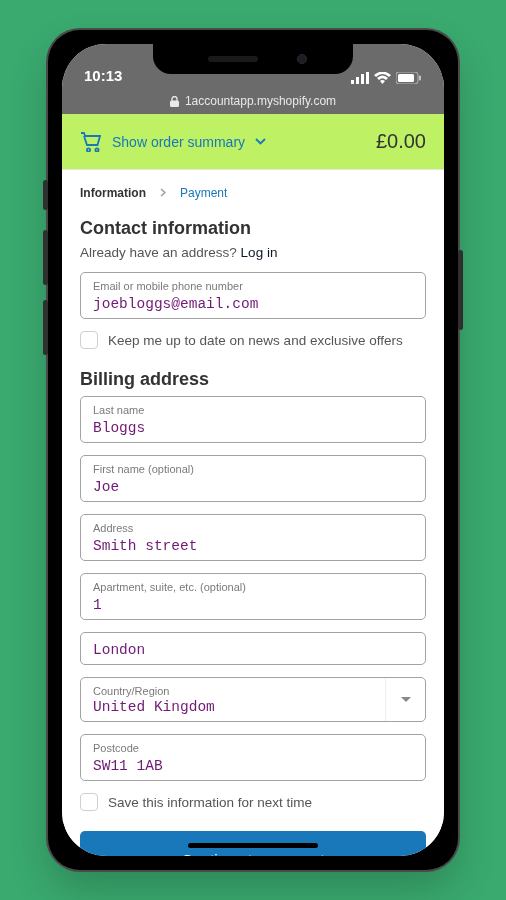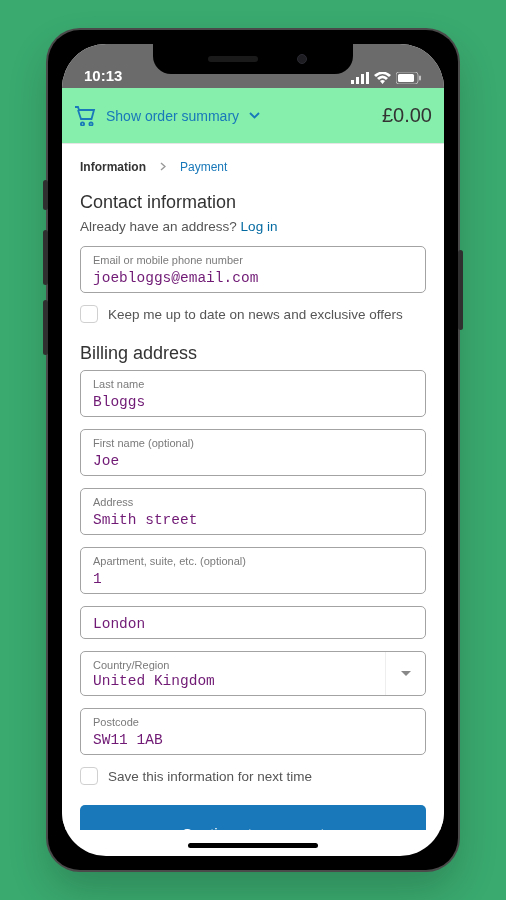--- a/index.html
+++ b/index.html
@@ -66,36 +66,36 @@
     justify-content: center;
     gap: 6px;
     color: #e8e8e8;
     font-size: 12px;
   }
   .content { height: calc(100% - 70px); overflow: hidden auto; background:#fff; }
   .summary-bar {
     display: flex;
     align-items: center;
     justify-content: space-between;
-    padding: 16px 12px;
+    padding: 16px 18px;
     border-bottom: 1px solid #e5e5e5;
-    background: #86efac;
+    background: #bef264;
     gap: 48px;
   }
   .summary-left { display:flex; align-items:center; gap:10px; color:#1878b9; font-size:14px;}
   .summary-left svg { color:#1878b9; }
   .price { font-size: 20px; font-weight:500; color:#333;}
   .pad { padding: 16px 18px 0 18px; }
   .breadcrumb { font-size: 12px; display:flex; align-items:flex-end; gap:14px; margin-bottom: 18px;}
   .bc-current { font-weight:600; color:#333;}
   .bc-next { color:#1878b9;}
   .bc-sep { color:#999;}
-  h2.sec { font-size: 18px; font-weight:400; color:#333; margin-bottom:6px;}
+  h2.sec { font-size: 18px; font-weight:700; color:#333; margin-bottom:6px;}
   .sub { font-size: 13.5px; color:#555; margin-bottom:12px;}
-  .sub a { color:#0369a1; text-decoration:none; cursor:pointer;}
+  .sub a { color:#0f172a; text-decoration:none; cursor:pointer;}
   .field {
     border: 1px solid #a3a3a3;
     border-radius: 5px;
     padding: 7px 12px 6px;
     margin-bottom: 12px;
     background:#fff;
     position: relative;
   }
   .field label { display:block; font-size:11px; color:#7a7a7a; margin-bottom:2px;}
   .field .val { font-size:14.5px; color:#701a75; border:none; outline:none; width:100%; background:transparent; font-family:Liberation Mono, monospace;}
@@ -144,20 +144,27 @@
             <path d="M8.5 12 L6 9 Q8.5 7 11 9 Z M3 6 Q8.5 1 14 6 L12 8 Q8.5 4.5 5 8 Z M0 3 Q8.5 -4 17 3 L15 5 Q8.5 -1 2 5 Z" fill="#fff"></path>
           </svg>
         <svg width="26" height="12" viewBox="0 0 26 12">
             <rect x="0" y="0" width="22" height="12" rx="3" fill="none" stroke="#fff" stroke-width="1" opacity="0.5"></rect>
             <rect x="2" y="2" width="16" height="8" rx="1.5" fill="#fff"></rect>
             <rect x="23" y="3.5" width="2" height="5" rx="1" fill="#fff" opacity="0.6"></rect>
           </svg>
       </div>
     </div>
 
+    <div class="urlbar">
+      <svg width="9" height="11" viewBox="0 0 9 11">
+          <rect x="0" y="4.5" width="9" height="6.5" rx="1.5" fill="#e8e8e8"></rect>
+          <path d="M2 5 V3 a2.5 2.5 0 0 1 5 0 V5" fill="none" stroke="#e8e8e8" stroke-width="1.3"></path>
+        </svg>
+      <span>1accountapp.myshopify.com</span>
+    </div>
 
     <div class="content">
 
       <div class="summary-bar">
         <div class="summary-left">
           <svg width="22" height="20" viewBox="0 0 22 20" fill="none" stroke="#1878b9" stroke-width="1.8">
               <path d="M1 1h3l1 3h15l-2.5 9H7L4 4"></path>
               <circle cx="8.5" cy="18" r="1.6"></circle>
               <circle cx="17" cy="18" r="1.6"></circle>
             </svg>

